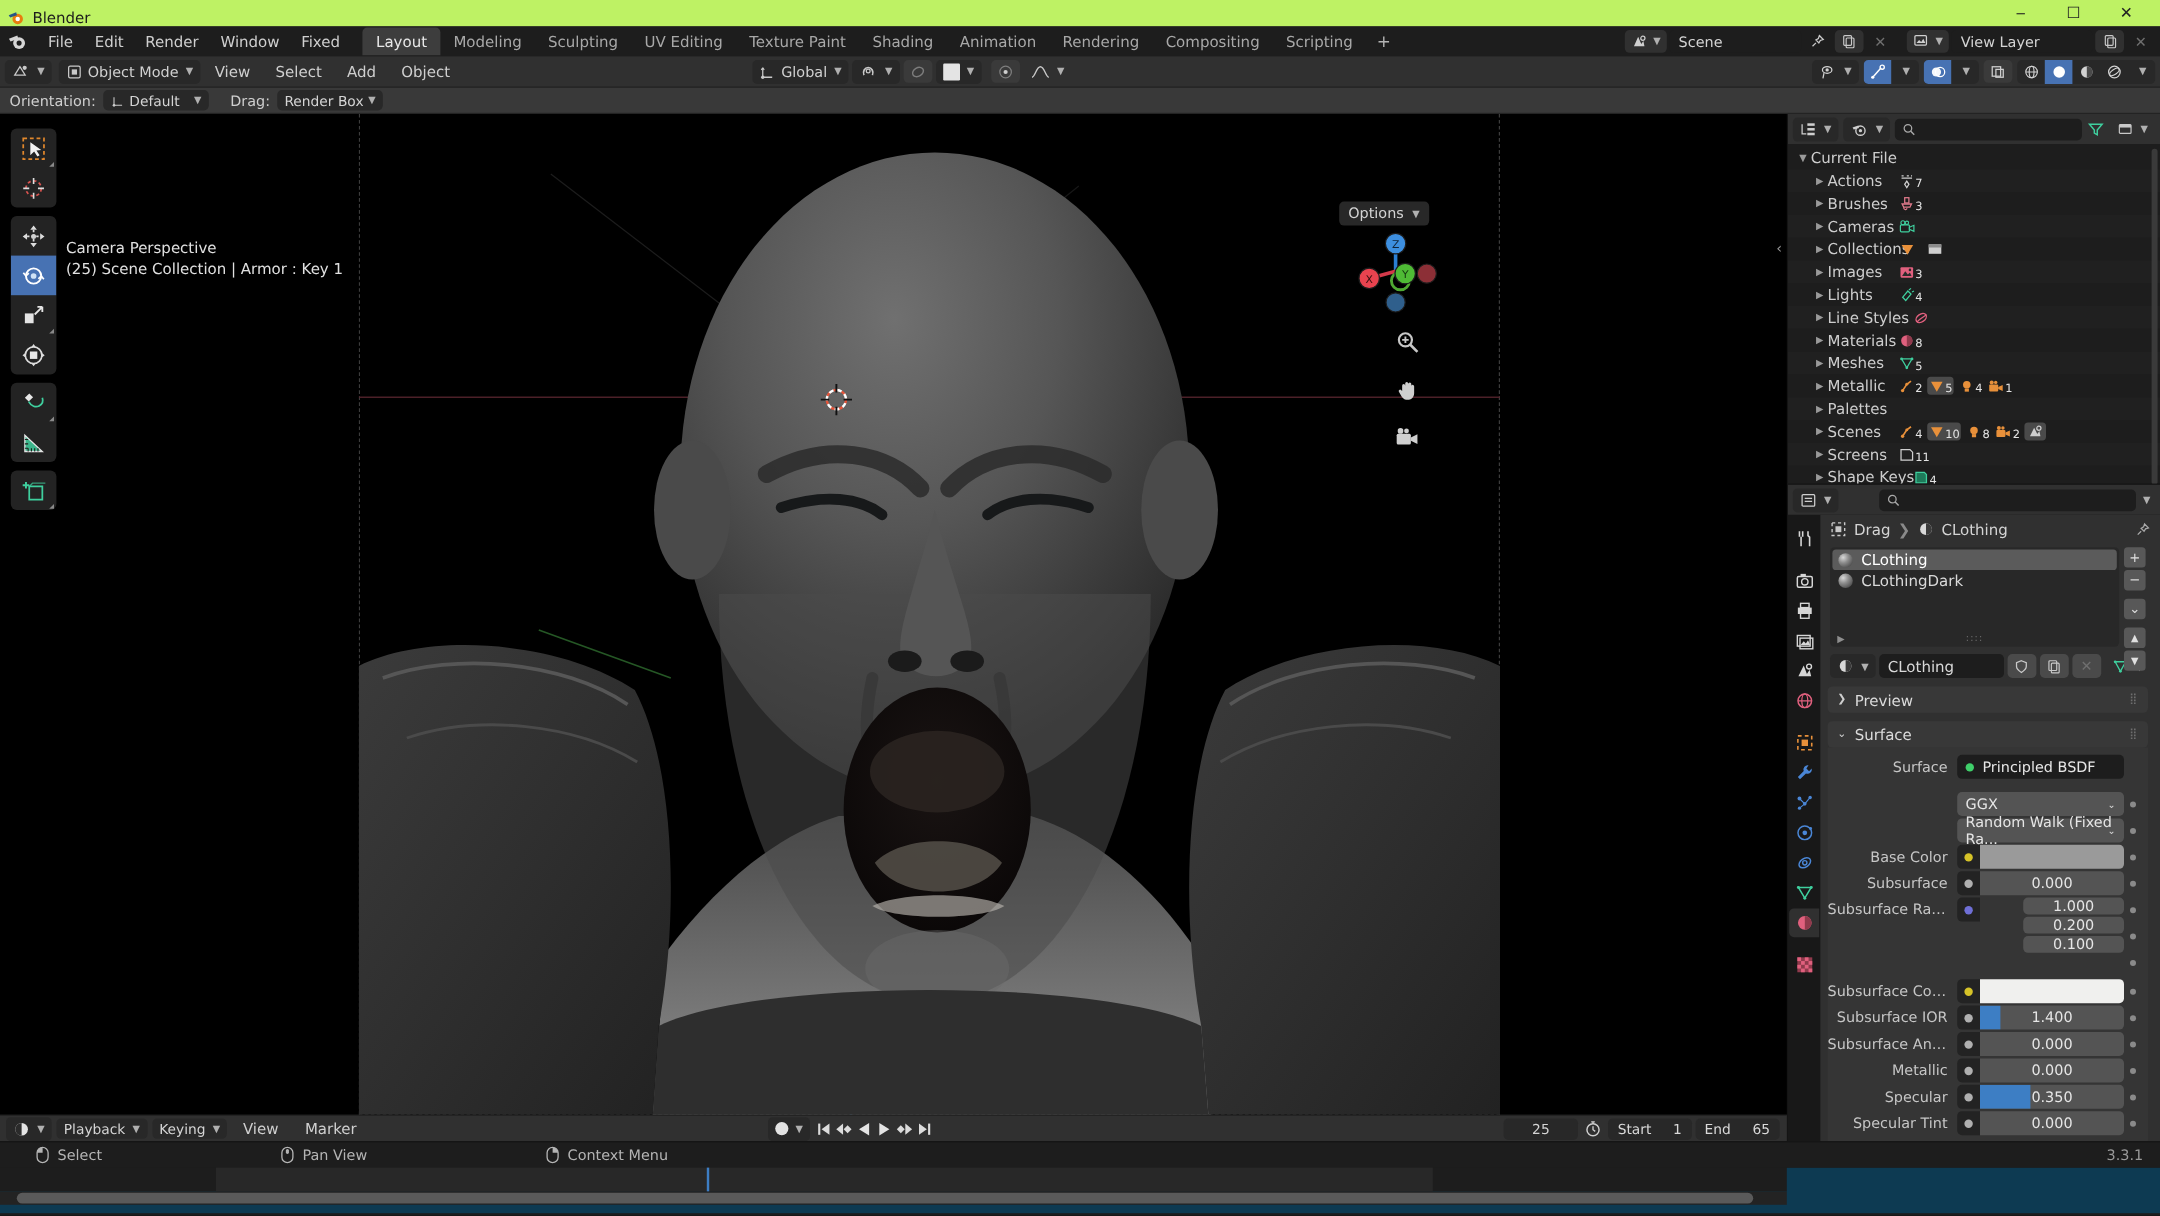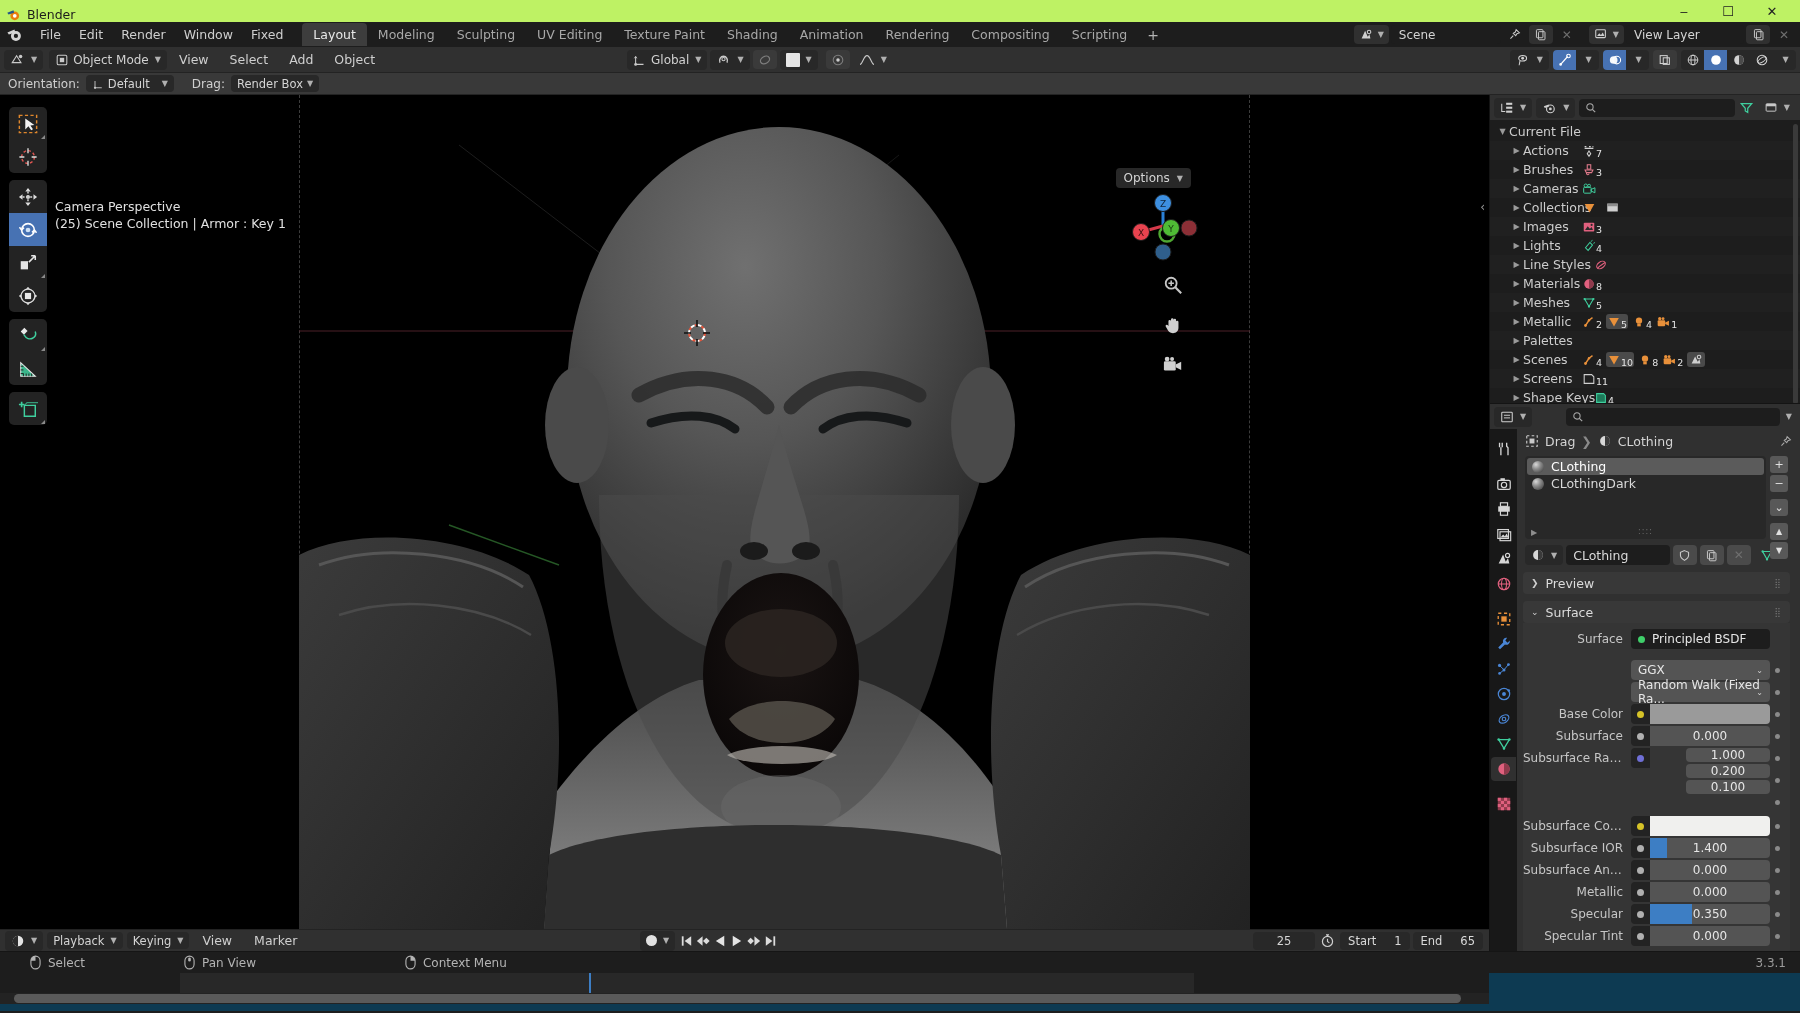--- a/index.html
+++ b/index.html
@@ -1381,21 +1381,21 @@
 </div>
 
 <div class="statusbar">
   <div class="sb-item" style="margin-left:20px">
     <svg width="11" height="15" viewBox="0 0 12 16">
       <rect x="1" y="1" width="10" height="14" rx="5" fill="none" stroke="#b4b4b4" stroke-width="1.2"></rect>
       <path d="M1 6 A5 5 0 0 1 6 1 V6 Z" fill="#b4b4b4"></path>
     </svg>
     <span>Select</span>
   </div>
-  <div class="sb-item" style="margin-left:65px">
+  <div class="sb-item" style="margin-left:115px">
     <svg width="11" height="15" viewBox="0 0 12 16">
       <rect x="1" y="1" width="10" height="14" rx="5" fill="none" stroke="#b4b4b4" stroke-width="1.2"></rect>
       <rect x="4.6" y="2.5" width="2.8" height="4.5" rx="1.4" fill="#b4b4b4"></rect>
     </svg>
     <span>Pan View</span>
   </div>
   <div class="sb-item" style="margin-left:115px">
     <svg width="11" height="15" viewBox="0 0 12 16">
       <rect x="1" y="1" width="10" height="14" rx="5" fill="none" stroke="#b4b4b4" stroke-width="1.2"></rect>
       <path d="M11 6 A5 5 0 0 0 6 1 V6 Z" fill="#b4b4b4"></path>

